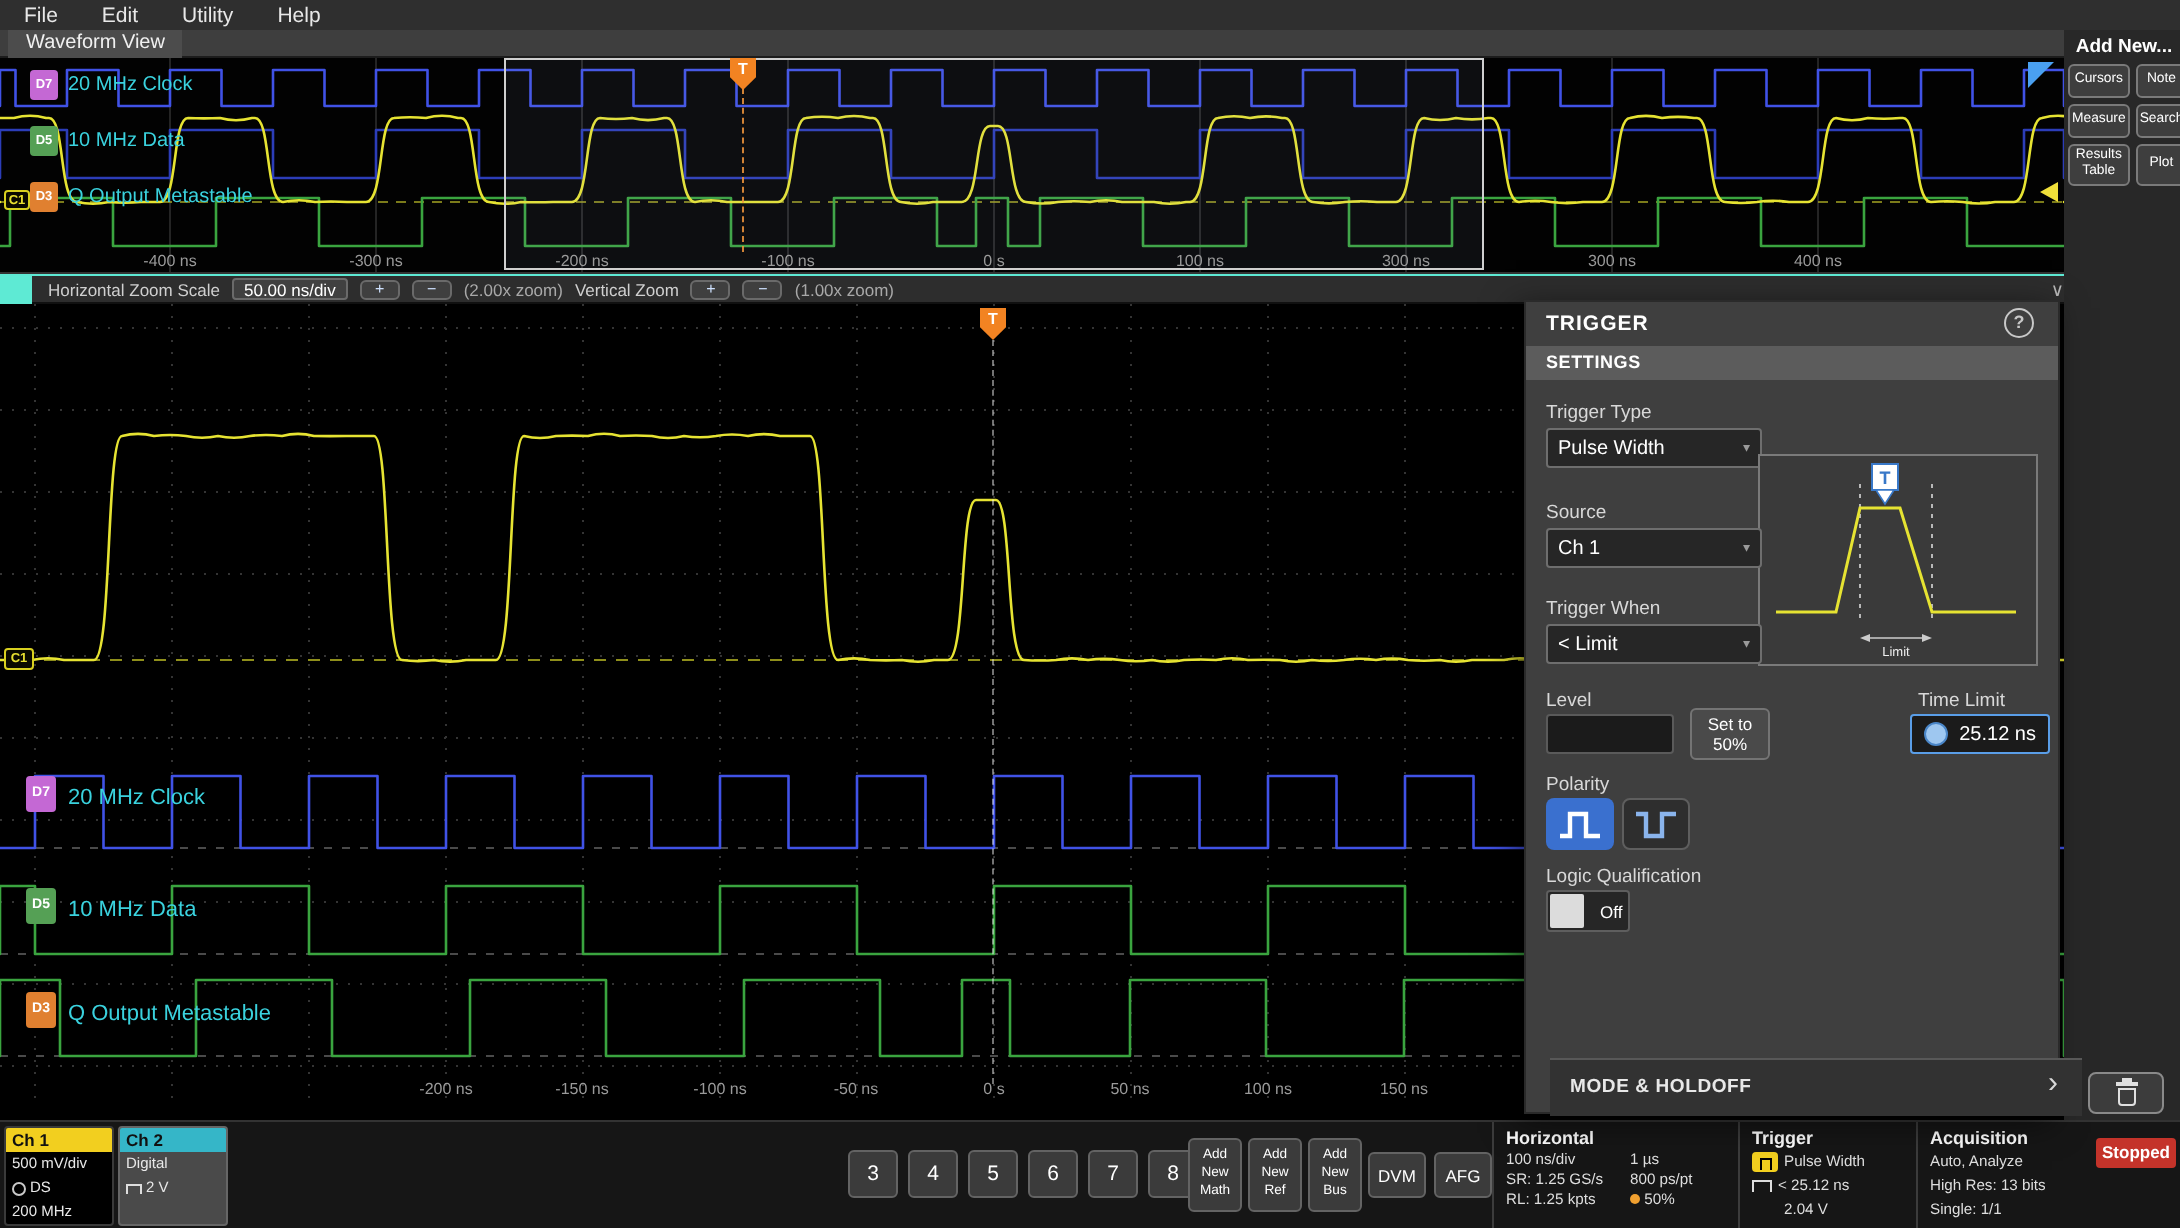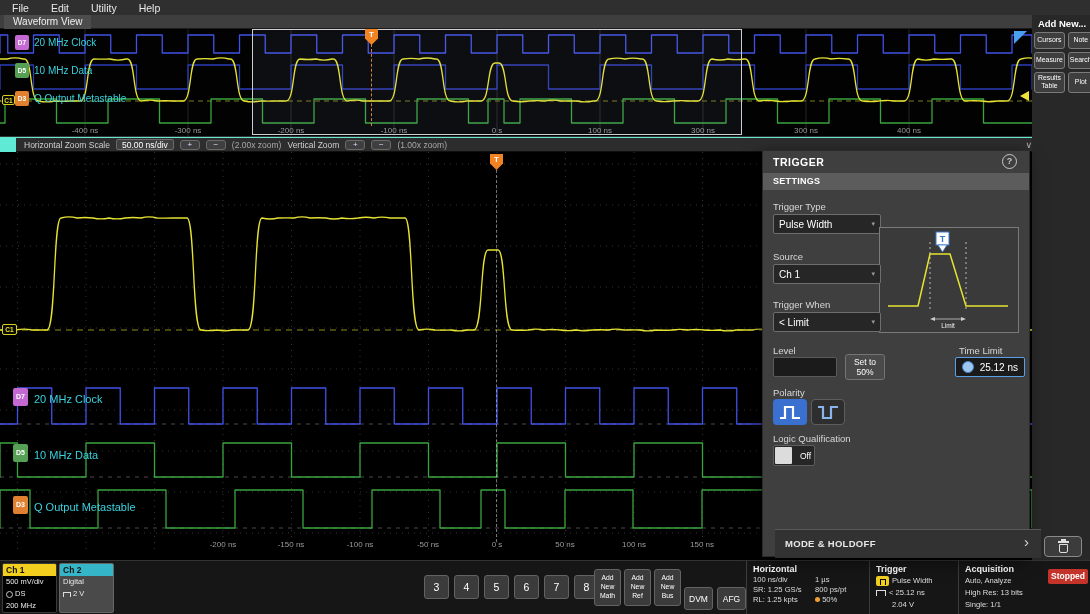--- a/index.html
+++ b/index.html
@@ -131,21 +131,21 @@
   #ch2-card .card-title{background:#35b6c8}
   .card-row{font-size:7.5px;color:#e8e8e8;line-height:12px;padding-left:3px;display:flex;align-items:center;gap:2px;white-space:nowrap}
   .probe-ico{display:inline-block;width:7px;height:7px;border:1px solid #c8c8c8;border-radius:50%}
   .thr-ico{display:inline-block;width:8px;height:5px;border-left:1px solid #ddd;border-top:1px solid #ddd;border-right:1px solid #ddd}
   #num-buttons{position:absolute;left:424px;top:14px;display:flex;gap:5px}
   .numbtn{width:25px;height:24px;background:#3b3b3b;border:1px solid #636363;border-radius:3px;
           color:#fff;font-size:10.5px;display:flex;align-items:center;justify-content:center}
   #add-btns{position:absolute;left:594px;top:8px;display:flex;gap:3px}
   .addbtn{width:27px;height:37px;background:#3b3b3b;border:1px solid #636363;border-radius:3px;color:#fff;
           font-size:6.8px;line-height:1.3;display:flex;flex-direction:column;align-items:center;justify-content:center}
-  .wbtn{position:absolute;top:26px;width:29px;height:23px;background:#3b3b3b;border:1px solid #636363;border-radius:3px;
+  .wbtn{position:absolute;top:15px;width:29px;height:23px;background:#3b3b3b;border:1px solid #636363;border-radius:3px;
         color:#fff;font-size:8.5px;display:flex;align-items:center;justify-content:center}
   #dvm-btn{left:684px}
   #afg-btn{left:717px}
   .sb-block{position:absolute;top:0;height:54px;border-left:1px solid #3c3c3c;padding:3px 0 0 6px}
   #hblock{left:746px;width:123px}
   #tblock{left:869px;width:89px}
   #ablock{left:958px;width:87px}
   .sb-title{font-size:9px;font-weight:bold;color:#fff;margin-bottom:1px}
   .info-grid{display:grid;grid-template-columns:62px 50px;row-gap:1px;font-size:7.6px;color:#dedede;white-space:nowrap}
   .sb-row{display:flex;align-items:center;gap:3px;font-size:7.6px;color:#dedede;line-height:12px;white-space:nowrap}

